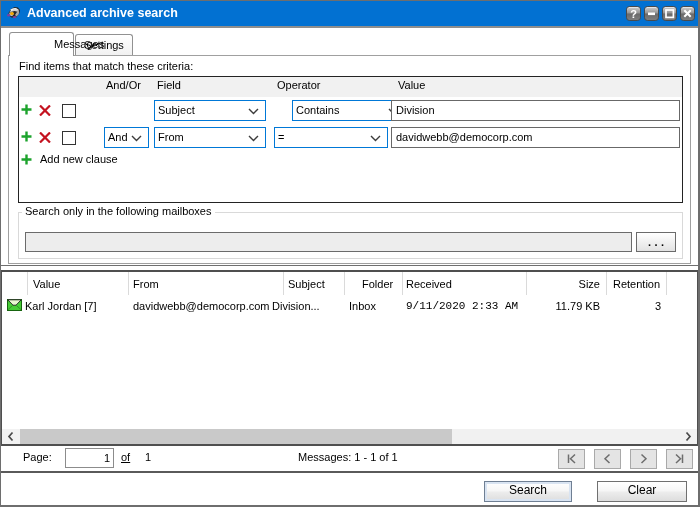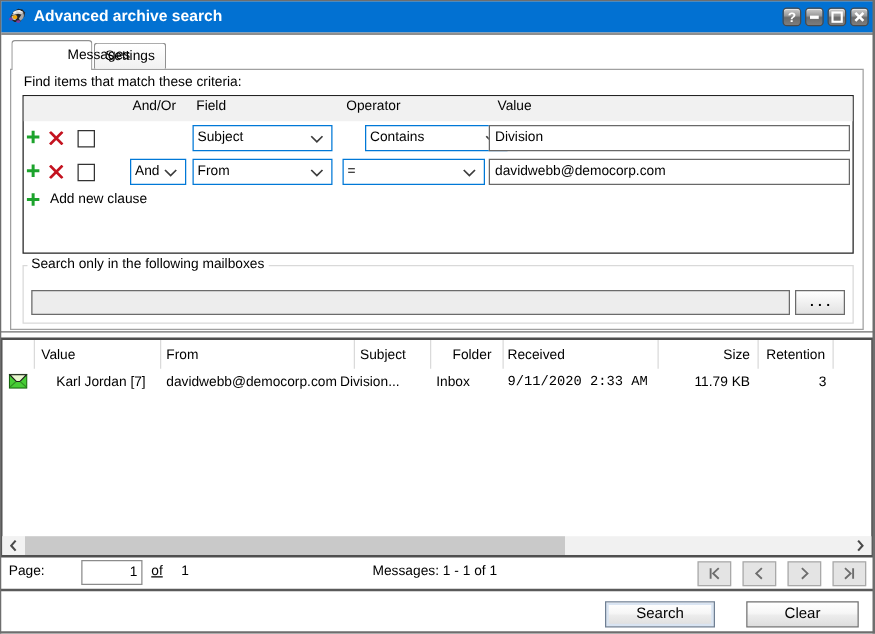--- a/index.html
+++ b/index.html
@@ -159,21 +159,21 @@
     <div class="lbl" style="left:404px;top:6px;">Received</div>
     <div class="lbl" style="right:97px;top:6px;text-align:center;">Size</div>
     <div class="lbl" style="left:611px;top:6px;">Retention</div>
     <div class="lbl" style="left:682px;top:6px;margin-left:44px;">Ve</div>
 
     <svg class="abs" style="left:5px;top:27px;" width="15" height="12" viewBox="0 0 15 12">
       <rect x="0.5" y="0.5" width="14" height="11" fill="#46cd35" stroke="#17650f"></rect>
       <path d="M0.8 0.8 L14.2 0.8 L9 6.2 L6 6.2 Z" fill="#e9f8cf" stroke="#1f1f1f" stroke-width="0.9"></path>
       <path d="M1 10.6 L5.8 6.3 M14 10.6 L9.2 6.3" stroke="#2f8f22" stroke-width="0.9"></path>
     </svg>
-    <div class="lbl" style="left:43px;top:28px;">Karl Jordan [7]</div>
+    <div class="lbl" style="left:23px;top:28px;">Karl Jordan [7]</div>
     <div class="lbl" style="left:131px;top:28px;">davidwebb@democorp.com</div>
     <div class="lbl" style="left:270px;top:28px;text-align:center;">Division...</div>
     <div class="lbl" style="left:347px;top:28px;">Inbox</div>
     <div class="lbl" style="left:404px;top:28px;font-family:Liberation Mono, monospace;">9/11/2020 2:33 AM</div>
     <div class="lbl" style="right:97px;top:28px;">11.79 KB</div>
     <div class="lbl" style="left:653px;top:28px;">3</div>
 
     <div class="hscroll">
       <div class="sbtn" style="left:0;">
         <svg width="18" height="15" viewBox="0 0 18 15">
@@ -182,21 +182,21 @@
       </div>
       <div class="thumb"></div>
       <div class="sbtn" style="right:0;width:17px;">
         <svg width="17" height="15" viewBox="0 0 17 15">
           <polyline points="6.5,3.5 10,7.5 6.5,11.5" fill="none" stroke="#4a4a4a" stroke-width="1.7"></polyline>
         </svg>
       </div>
     </div>
   </div>
 
-  <div class="lbl" style="left:7px;top:451px;">Page:</div>
+  <div class="lbl" style="left:23px;top:451px;">Page:</div>
   <div class="pagebox">1</div>
   <div class="lbl" style="left:121px;top:451px;text-decoration:underline;">of</div>
   <div class="lbl" style="left:145px;top:451px;">1</div>
   <div class="lbl" style="left:298px;top:451px;">Messages: 1 - 1 of 1</div>
   <div class="navbtn" style="left:558px;">
     <svg width="25" height="18" viewBox="0 0 25 18">
       <path d="M9.5 4.5 V13 M16 4.5 L11.5 8.75 L16 13" fill="none" stroke="#6d6d6d" stroke-width="1.5"></path>
     </svg>
   </div>
   <div class="navbtn" style="left:594px;">

